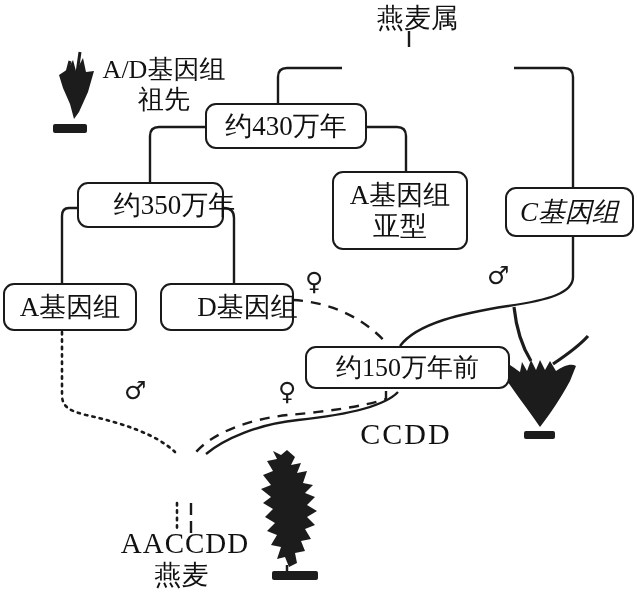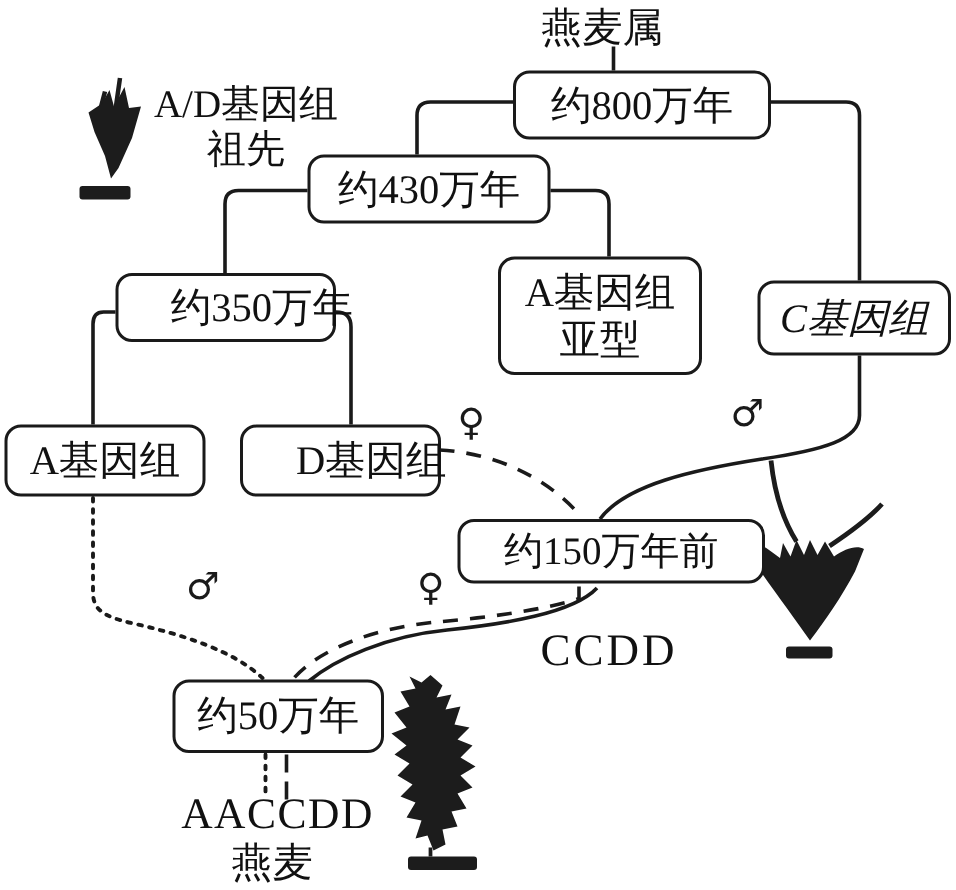--- a/index.html
+++ b/index.html
@@ -25,21 +25,21 @@
   .n800  { left:342px; top:47px;  width:172px; height:46px; }
   .n430  { left:205px; top:103px; width:162px; height:46px; }
   .n350  { left:77px;  top:182px; width:147px; height:46px;padding-left:48px; }
   .nasub { left:332px; top:171px; width:136px; height:79px; }
   .nc    { left:505px; top:187px; width:129px; height:50px;font-style:italic; }
   .na    { left:3px;   top:283px; width:134px; height:48px; }
   .nd    { left:160px; top:283px; width:134px; height:48px;padding-left:41px; }
   .n150  { left:305px; top:346px; width:205px; height:43px; font-size:26px; }
   .n50   { left:115px; top:453px; width:141px; height:49px; }
   
-  .genus    { left:344px; top:0;     width:115px; font-size:27px;font-family:Liberation Serif, serif; }
+  .genus    { left:360px; top:0;     width:115px; font-size:27px;font-family:Liberation Serif, serif; }
   .ancestor { left:88px;  top:55px;  width:152px; font-size:26px; line-height:1.15; }
   .ccdd     { left:356px; top:417px; width:100px; font-size:30px; letter-spacing:2px; }
   .aaccdd   { left:120px; top:527px; width:130px; font-size:29px; letter-spacing:1px; }
   .oat      { left:114px; top:557px; width:135px; font-size:27px; }
   
   .symFd { left:305px; top:267px; }
   .symMc { left:487px; top:261px; }
   .symMa { left:124px; top:376px; }
   .symFc { left:278px; top:377px; }
 </style>
@@ -94,31 +94,29 @@
 
   <div class="lbl genus">燕麦属</div>
   <div class="lbl ancestor">
     <div>A/D基因组</div>
     <div>祖先</div>
   </div>
   <div class="lbl aaccdd">AACCDD</div>
   <div class="lbl ccdd">CCDD</div>
   <div class="lbl oat">燕麦</div>
 
-  <div class="node n800">约800万年</div>
   <div class="node n430">约430万年</div>
   <div class="node n350">约350万年</div>
   <div class="node nasub">
     <div>A基因组</div>
     <div>亚型</div>
   </div>
   <div class="node nc">C基因组</div>
   <div class="node na">A基因组</div>
   <div class="node nd">D基因组</div>
   <div class="node n150">约150万年前</div>
-  <div class="node n50">约50万年</div>
 
   <div class="sym symFd">♀</div>
   <div class="sym symMc">♂</div>
   <div class="sym symMa">♂</div>
   <div class="sym symFc">♀</div>
 
 </div>
 
 </body></html>

